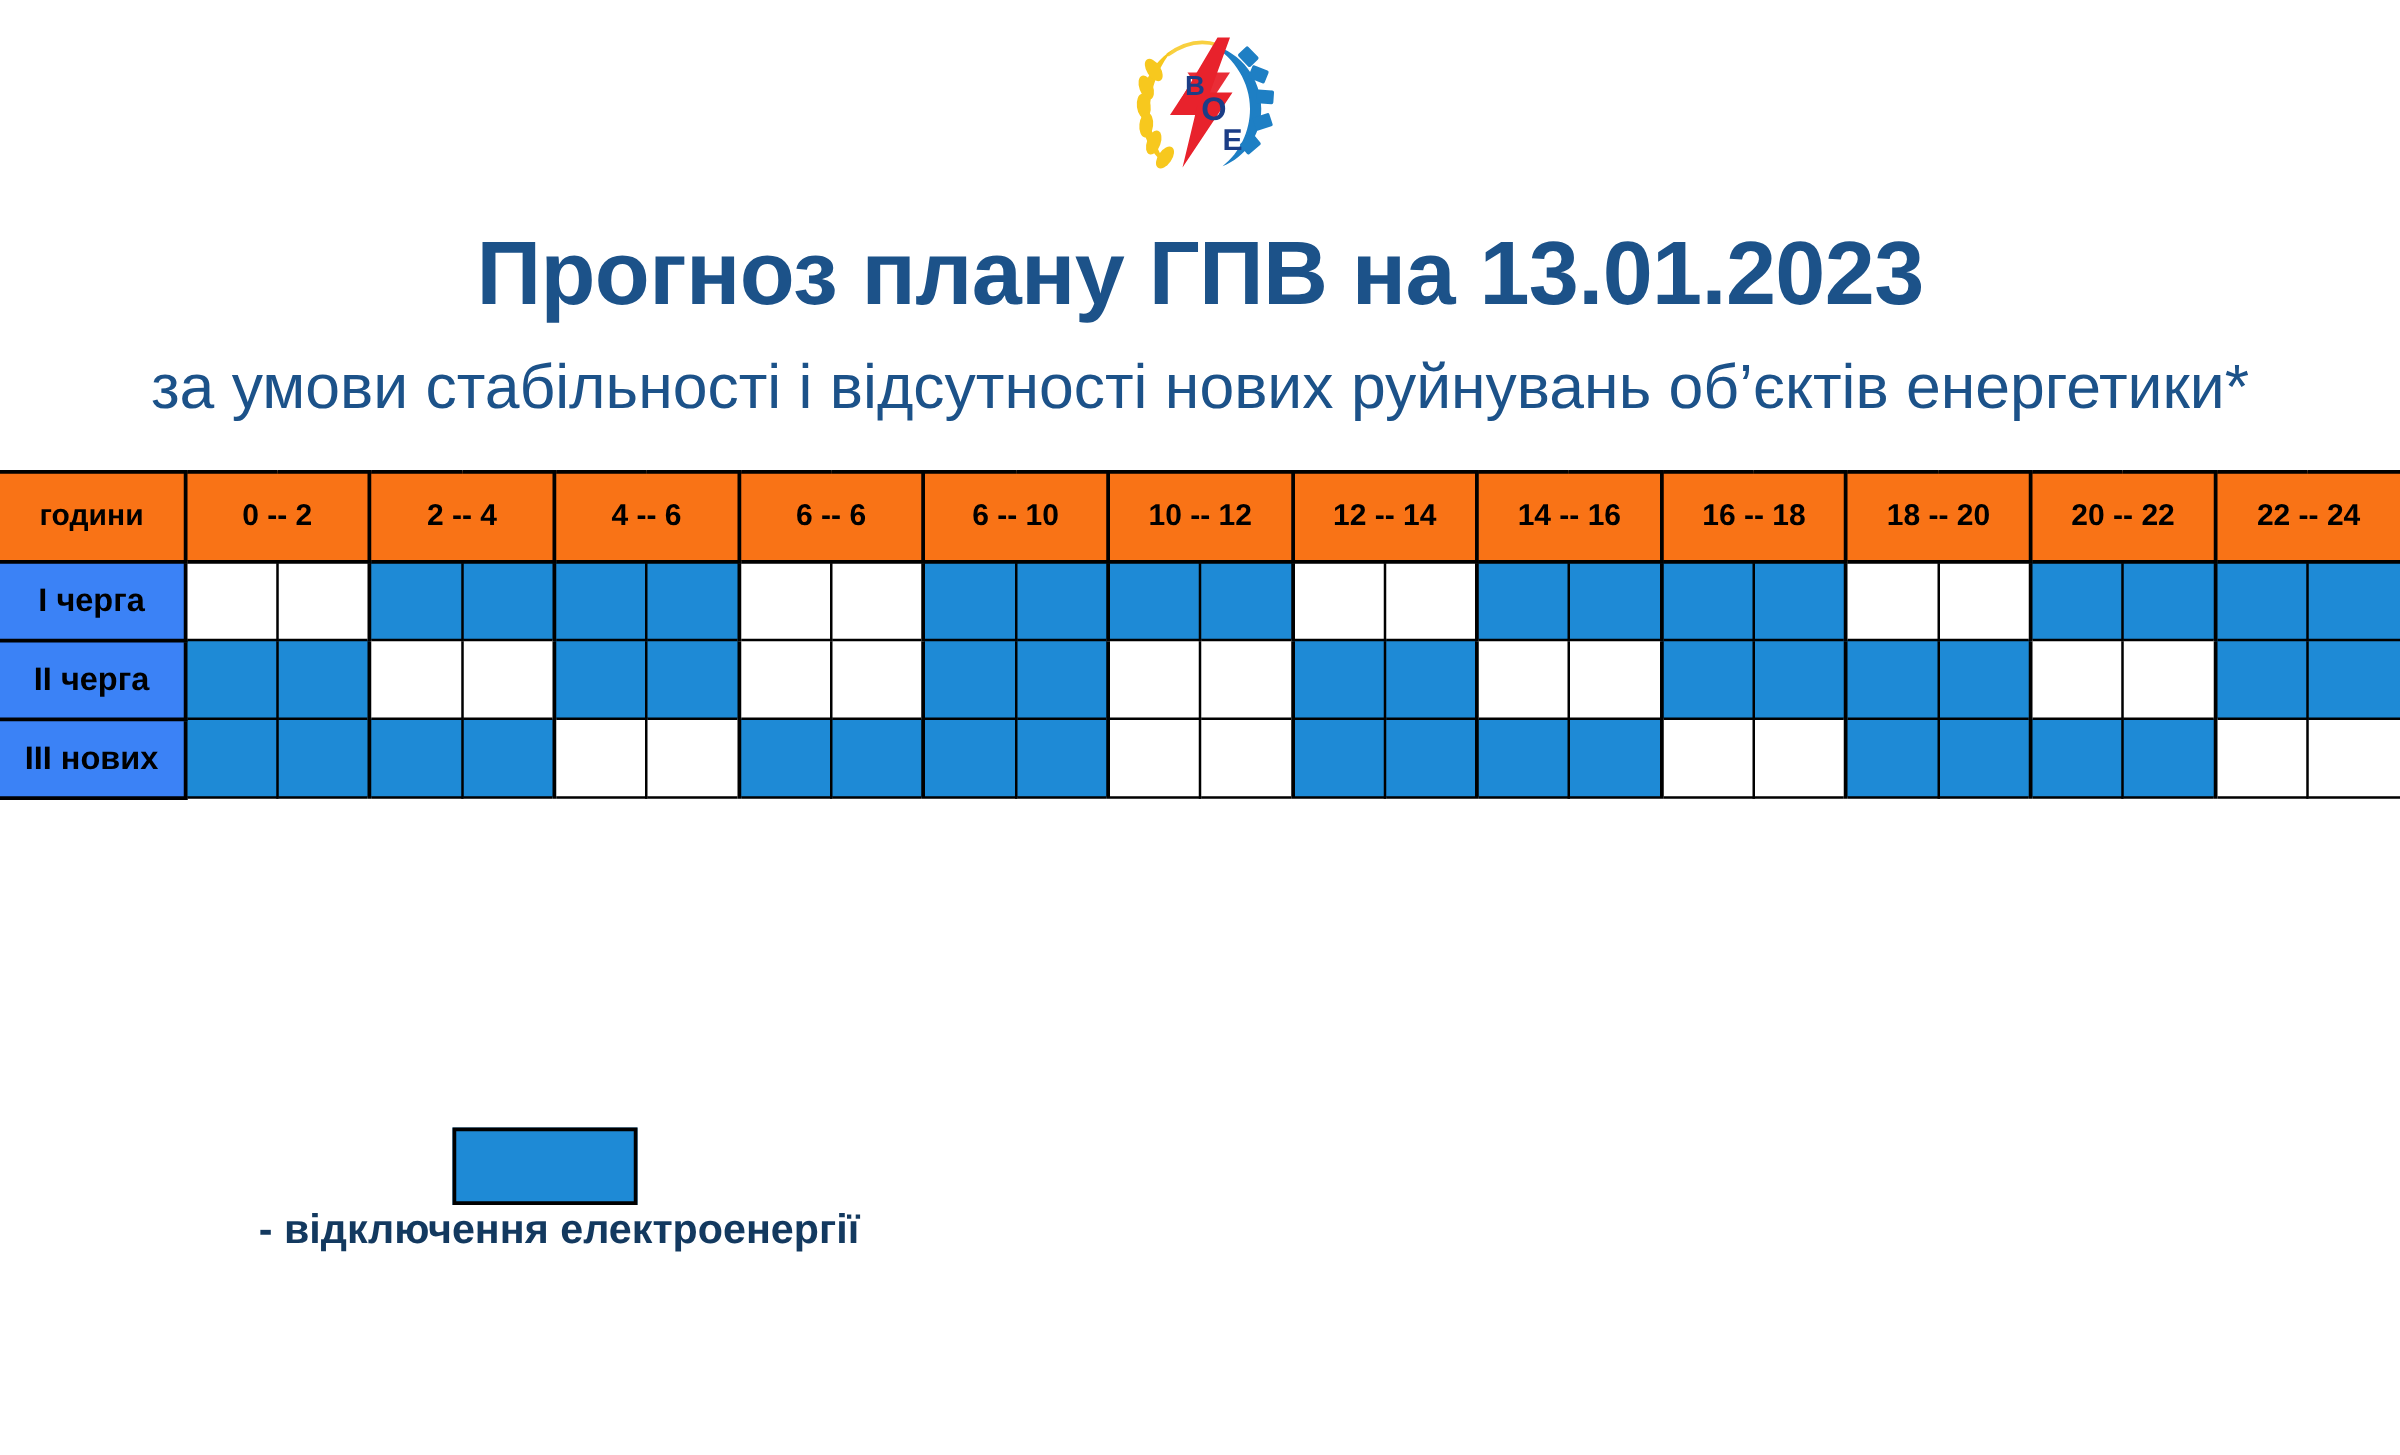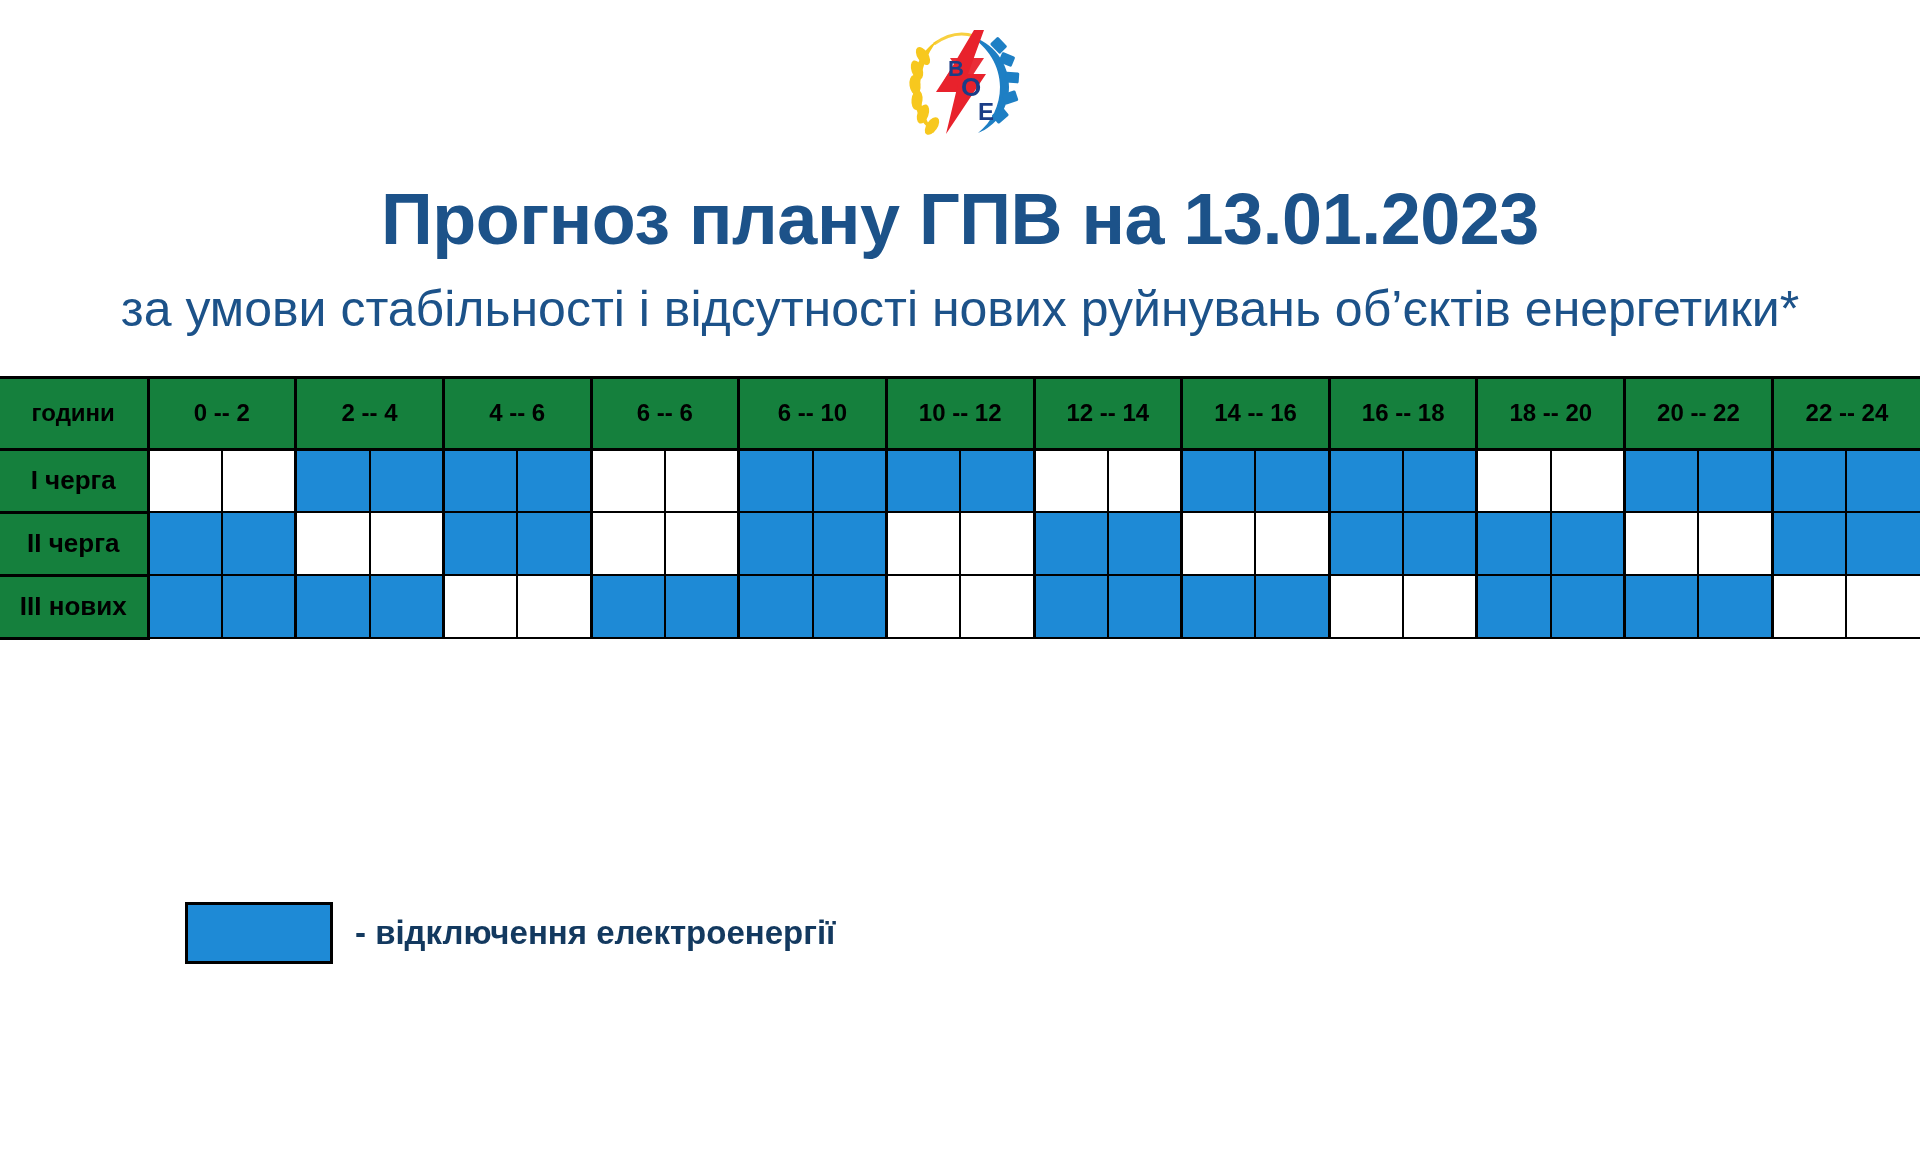--- a/index.html
+++ b/index.html
@@ -50,36 +50,36 @@
   .sched-wrap { margin-top: 38px; width: 1920px; }
   table.sched {
     border-collapse: collapse;
     table-layout: fixed;
     width: 1920px;
   }
   table.sched th, table.sched td { padding: 0; }
 
   th.corner, th.hdr {
     border: 3px solid #000;
-    background: #15803d;
+    background: #f97316;
     height: 72px;
     font-size: 24px;
     font-weight: 700;
     color: #000;
     text-align: center;
     vertical-align: middle;
     white-space: nowrap;
   }
   th.corner { border-left: none; }
   th.hdr:last-child { border-right: none; }
 
   td.rowlabel {
     border: 3px solid #000;
     border-left: none;
-    background: #15803d;
+    background: #3b82f6;
     height: 63px;
     width: 148px;
     font-size: 26px;
     font-weight: 700;
     color: #000;
     text-align: center;
     vertical-align: middle;
     white-space: nowrap;
   }
 
@@ -91,21 +91,21 @@
   td.slot.on { background: #1e8ad6; }
   td.slot.pairend { border-right: 3px solid #000; }
   td.slot.lastcol { border-right: none; }
 
   
   .legend {
     position: absolute;
     left: 185px;
     top: 902px;
   }
-  .legend-row { display: flex; align-items: center; height: 62px; }
+  .legend-row { display: flex; align-items: center; height: 62px; flex-direction: column; }
   .swatch {
     width: 148px; height: 62px;
     border: 3px solid #000;
     flex: 0 0 auto;
   }
   .swatch.off-power { background: #1e8ad6; }
   .swatch.on-power { background: #ffffff; border-top: none; }
   .legend-text {
     margin-left: 22px;
     font-size: 33px;

